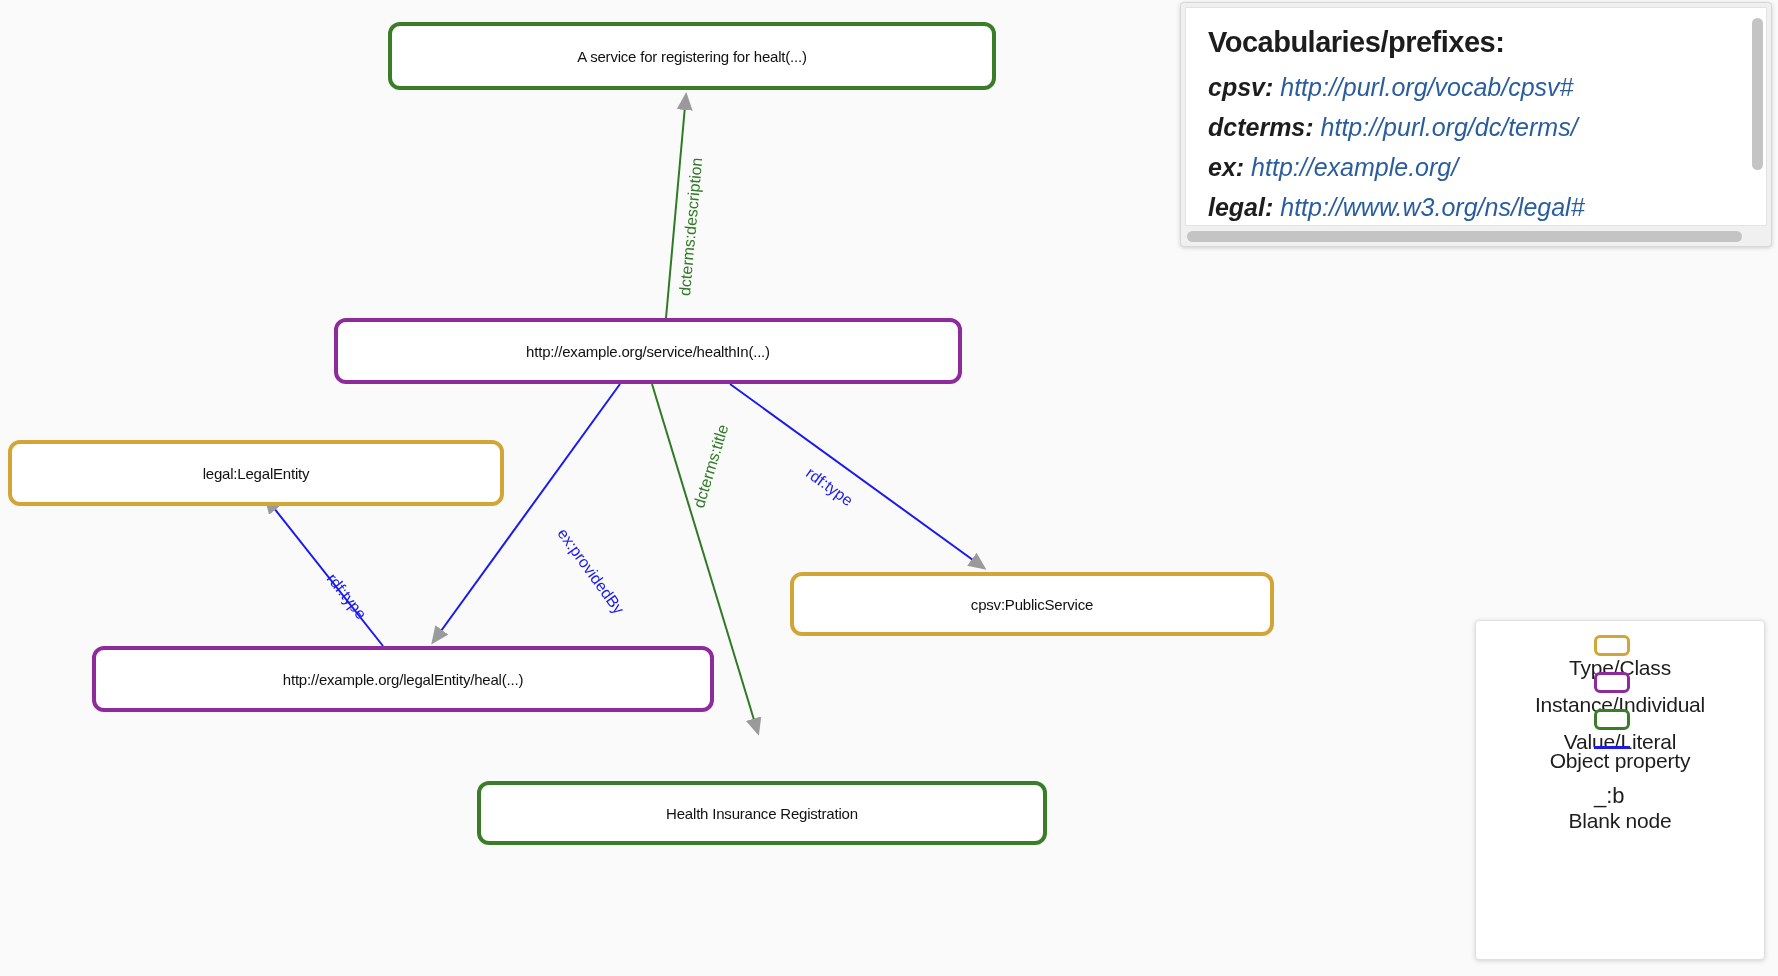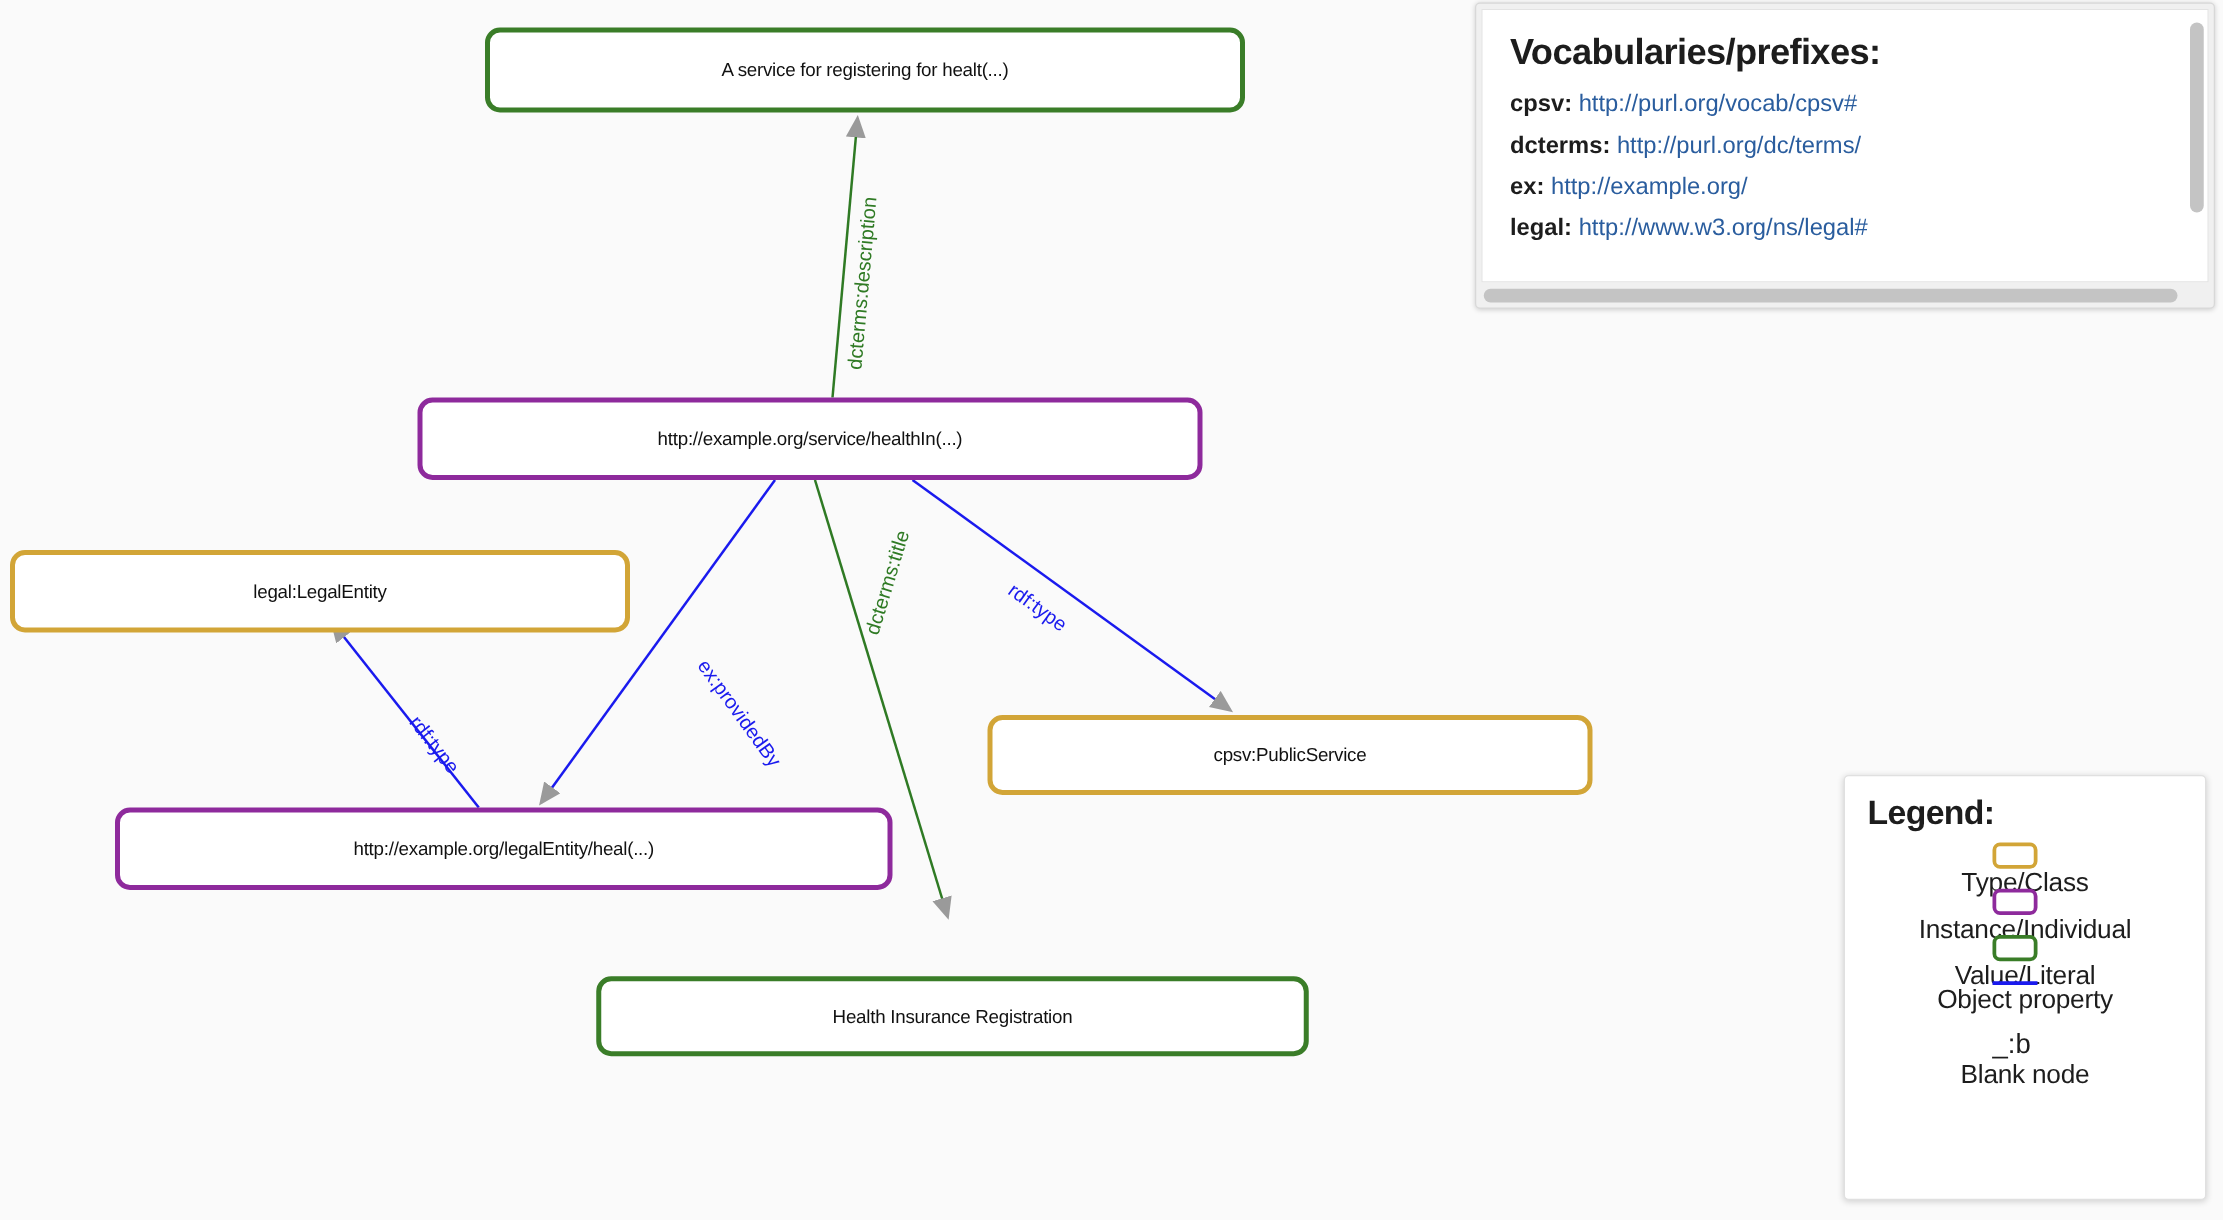--- a/index.html
+++ b/index.html
@@ -48,21 +48,21 @@
     box-shadow:0 1px 4px rgba(0,0,0,.18);
     box-sizing:border-box;
     padding:4px;
   }
   #vocab-inner{
     position:relative;background:#fff;border:1px solid #e3e3e3;
     width:100%;height:219px;box-sizing:border-box;
     padding:18px 22px 0 22px;overflow:hidden;
   }
   #vocab h2{margin:0 0 14px 0;font-size:29px;color:#1d1d1d;letter-spacing:-.5px;}
-  .vrow{font-size:19px;margin-bottom:11px;white-space:nowrap;}
+  .vrow{font-size:25px;margin-bottom:11px;white-space:nowrap;font-style:italic;}
   .vrow .pfx{font-weight:bold;color:#1d1d1d;}
   .vrow .uri{color:#2a5d9e;}
   .vscroll-v{
     position:absolute;right:3px;top:6px;width:11px;height:190px;
     background:transparent;
   }
   .vscroll-v .thumb{
     position:absolute;left:0;top:4px;width:11px;height:152px;
     background:#c4c4c4;border-radius:6px;
   }
@@ -155,21 +155,20 @@
       <div class="vscroll-v">
         <div class="thumb"></div>
       </div>
     </div>
     <div class="vscroll-h">
       <div class="thumb"></div>
     </div>
   </div>
 
   <div id="legend">
-    <h2>Legend:</h2>
     <div id="legend-rows">
         <div class="lrow">
           <div class="lkey">
             <div class="swatch type"></div>
           </div>
           <span class="ltext">Type/Class</span>
         </div>
         <div class="lrow">
           <div class="lkey">
             <div class="swatch instance"></div>

